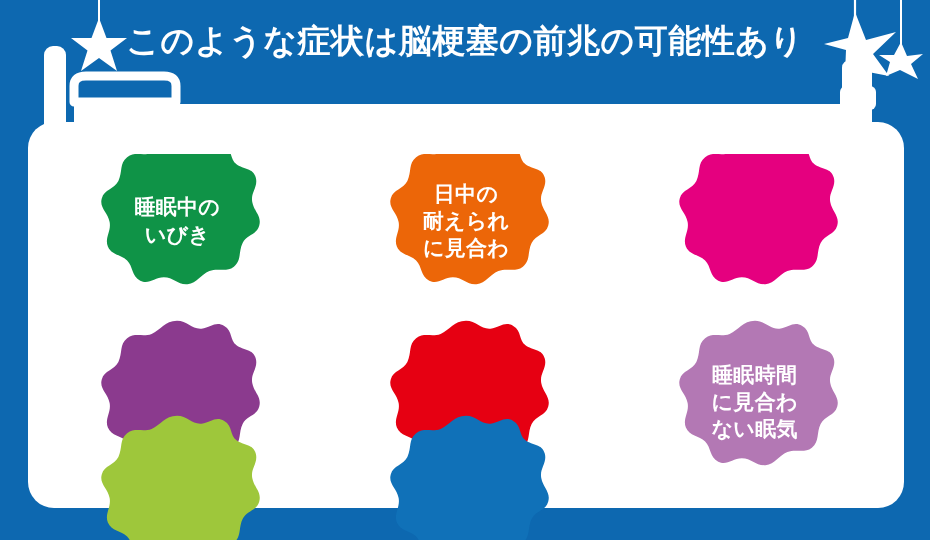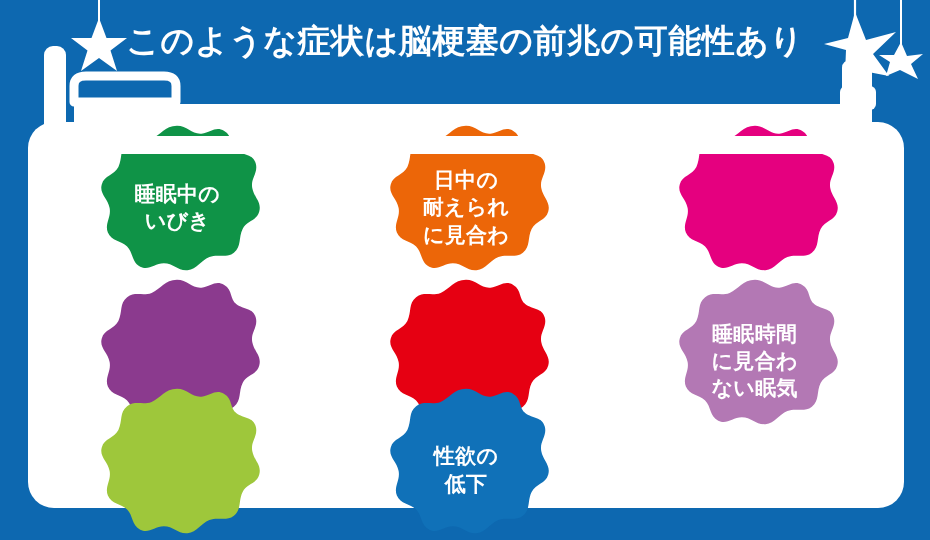--- a/index.html
+++ b/index.html
@@ -211,18 +211,16 @@
     <div class="badge row2">
       <svg viewBox="0 0 200 200" aria-hidden="true">
         <path d="M100 6 C112 6 117 16 128 15 C139 14 144 6 154 12 C164 18 160 28 168 34 C176 40 187 38 190 49 C193 60 184 66 186 77 C188 88 197 93 194 104 C191 115 180 114 175 124 C170 134 174 144 165 151 C156 158 147 152 137 156 C127 160 123 170 112 171 C101 172 96 163 85 163 C74 163 68 172 58 167 C48 162 50 151 43 144 C36 137 25 138 21 128 C17 118 25 111 23 100 C21 89 11 84 14 73 C17 62 28 63 33 53 C38 43 34 33 43 26 C52 19 61 25 71 21 C81 17 86 6 100 6 Z" fill="#9ec73b"></path>
       </svg>
     </div>
 
     <div class="badge row2">
       <svg viewBox="0 0 200 200" aria-hidden="true">
         <path d="M100 6 C112 6 117 16 128 15 C139 14 144 6 154 12 C164 18 160 28 168 34 C176 40 187 38 190 49 C193 60 184 66 186 77 C188 88 197 93 194 104 C191 115 180 114 175 124 C170 134 174 144 165 151 C156 158 147 152 137 156 C127 160 123 170 112 171 C101 172 96 163 85 163 C74 163 68 172 58 167 C48 162 50 151 43 144 C36 137 25 138 21 128 C17 118 25 111 23 100 C21 89 11 84 14 73 C17 62 28 63 33 53 C38 43 34 33 43 26 C52 19 61 25 71 21 C81 17 86 6 100 6 Z" fill="#1071b8"></path>
       </svg>
-      <div class="badge-label">性欲の
-低下</div>
     </div>
 
   </div>
 </div>
 
 </body></html>

